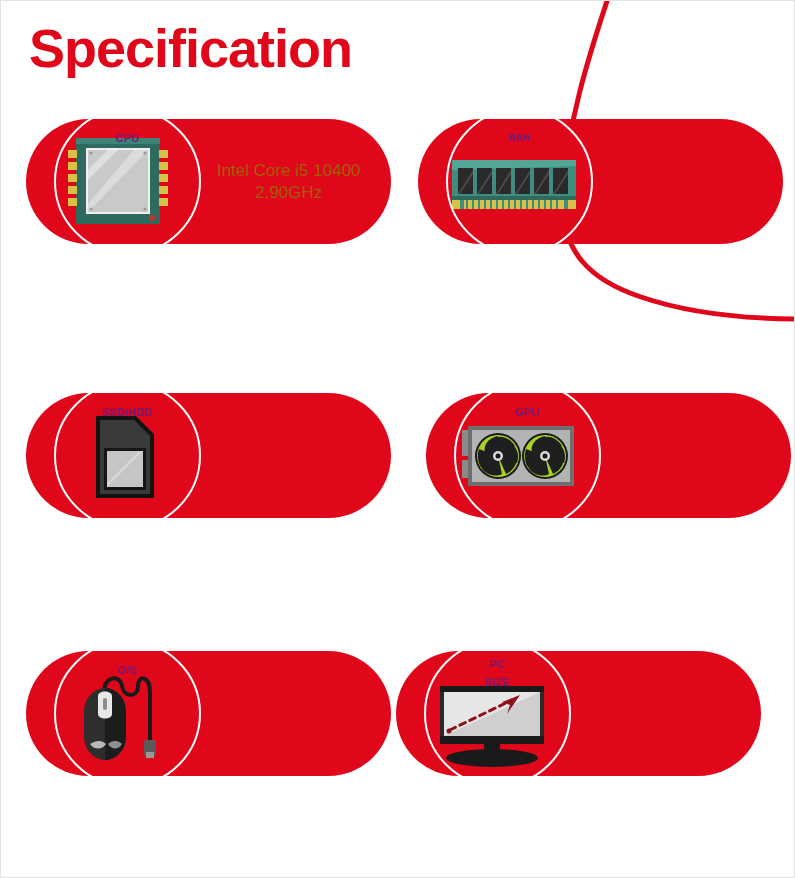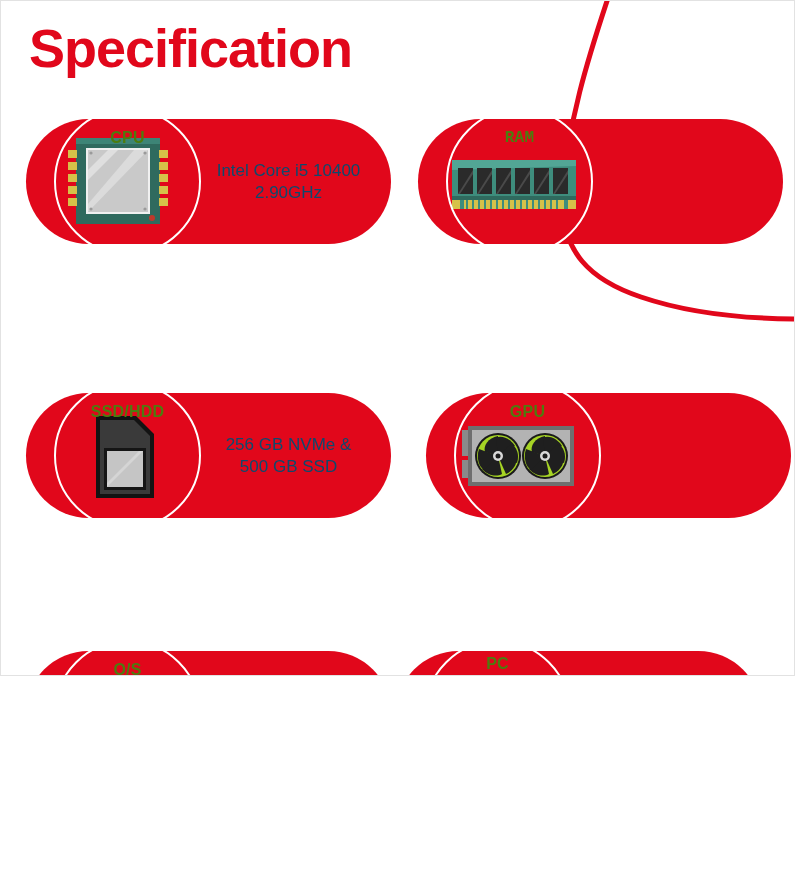--- a/index.html
+++ b/index.html
@@ -9,21 +9,21 @@
   }
   body {
     width: 795px;
     height: 878px;
     font-family: "Liberation Sans", sans-serif;
     overflow: hidden;
   }
   .page {
     position: relative;
     width: 795px;
-    height: 676px;
+    height: 878px;
     box-sizing: border-box;
     border: 1px solid #e2e2e2;
     background: #ffffff;
     overflow: hidden;
   }
 
   
   .swoosh {
     position: absolute;
     left: 0; top: 0;
@@ -75,39 +75,39 @@
     border-radius: 50%;
     box-sizing: border-box;
     z-index: 3;
   }
   .card-label {
     position: absolute;
     top: 10px;
     left: 28px;
     width: 147px;
     text-align: center;
-    color: #4d7c0f;
-    font-size: 16px;
+    color: #701a75;
+    font-size: 11px;
     font-weight: bold;
     line-height: 18px;
     z-index: 4;
     letter-spacing: 0.2px;
   }
   .card-label.two-line { top: 4px; }
   .card-value {
     position: absolute;
     left: 160px;
     top: 0;
     width: 205px;
     height: 125px;
     display: flex;
     align-items: center;
     justify-content: center;
     text-align: center;
-    color: #0c4a6e;
+    color: #a16207;
     font-size: 17px;
     line-height: 22px;
     z-index: 4;
     padding: 8px 4px;
     box-sizing: border-box;
   }
   .card-icon {
     position: absolute;
     z-index: 2;
     left: 28px;
@@ -219,21 +219,20 @@
         <g>
           <path d="M42 34 L82 34 L100 52 L100 116 L42 116 Z" fill="#131313"></path>
           <path d="M46 38 L80 38 L96 54 L96 112 L46 112 Z" fill="#3a3a3a"></path>
           <rect x="50" y="66" width="42" height="42" fill="#151515"></rect>
           <rect x="53" y="69" width="36" height="36" fill="#c5c5c5"></rect>
           <polygon points="53,101 85,69 89,69 53,105" fill="#d8d8d8" opacity="0.8"></polygon>
         </g>
       </svg>
       <div class="card-circle"></div>
       <div class="card-label">SSD/HDD</div>
-      <div class="card-value">256 GB NVMe &amp;<br>500 GB SSD</div>
     </div>
 
     <div class="card" style="left:425px; top:392px;">
       <div class="card-bg"></div>
       <svg class="card-icon" viewBox="0 0 147 147">
         <g>
           <rect x="8" y="48" width="8" height="26" fill="#8a8a8a"></rect>
           <rect x="8" y="78" width="8" height="18" fill="#8a8a8a"></rect>
           <rect x="14" y="44" width="106" height="60" fill="#6f6f6f"></rect>
           <rect x="18" y="48" width="98" height="52" fill="#b3b3b3"></rect>

